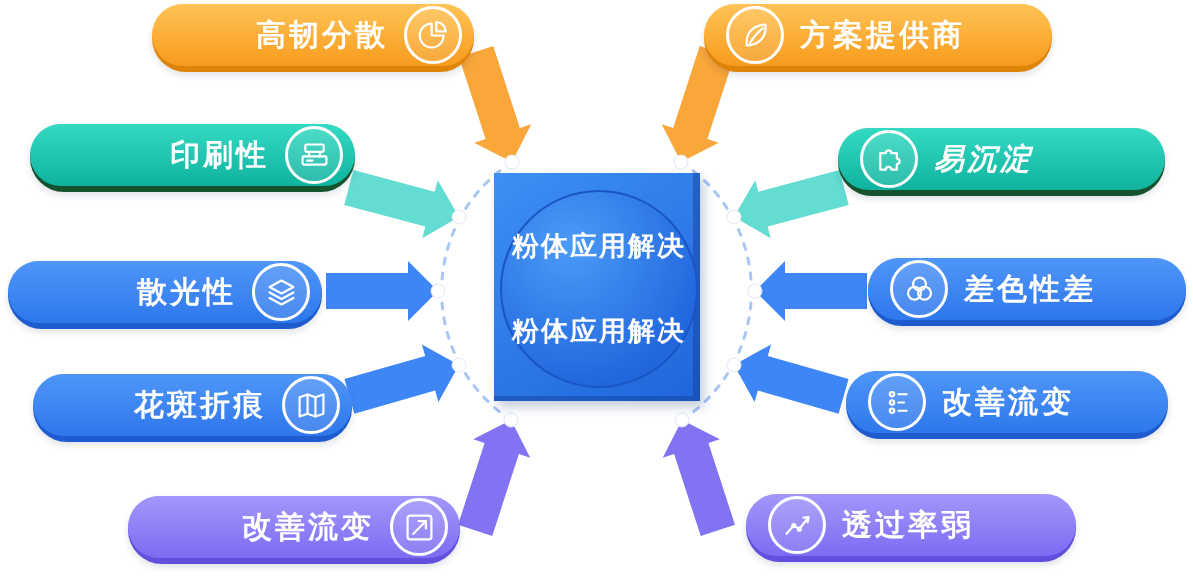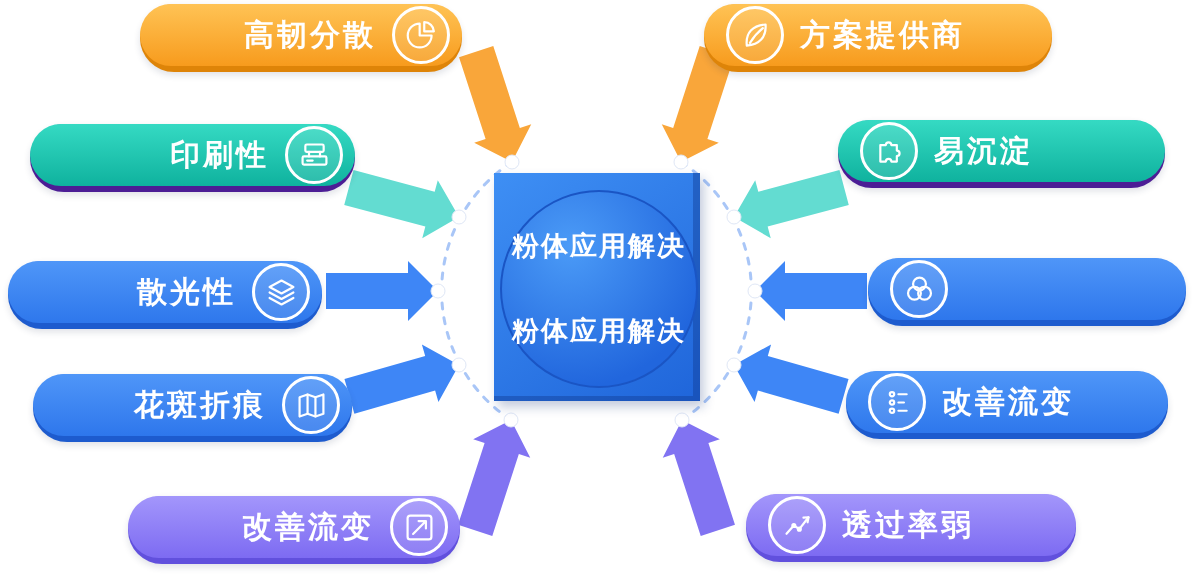--- a/index.html
+++ b/index.html
@@ -11,21 +11,21 @@
 
   
   .capsule{position:absolute;height:68px;border-radius:34px;z-index:3;box-shadow:0 3px 7px rgba(30,40,80,.14);}
   .capsule-face{position:absolute;left:0;right:0;top:0;bottom:6px;border-radius:34px;
     display:flex;align-items:center;gap:16px;}
   .cap-left .capsule-face{justify-content:flex-end;padding-right:12px;}
   .cap-right .capsule-face{justify-content:flex-start;padding-left:22px;}
 
   .theme-orange{background:#de8408;}
   .theme-orange .capsule-face{background:linear-gradient(180deg,#ffc355,#f79b1d);}
-  .theme-teal{background:#4c1d95;}
+  .theme-teal{background:#14532d;}
   .theme-teal .capsule-face{background:linear-gradient(180deg,#35dac3,#0fb29e);}
   .theme-blue{background:#1d5bce;}
   .theme-blue .capsule-face{background:linear-gradient(180deg,#4f96f8,#2e77ec);}
   .theme-purple{background:#6150dd;}
   .theme-purple .capsule-face{background:linear-gradient(180deg,#a396fb,#7d6bf2;);
     background:linear-gradient(180deg,#a396fb,#7d6bf2);}
 
   .capsule-label{color:#ffffff;font-size:30px;font-weight:700;letter-spacing:3px;white-space:nowrap;}
 
   .icon-ring{flex:0 0 auto;width:52px;height:52px;border:3px solid #ffffff;border-radius:50%;
@@ -95,21 +95,21 @@
     <circle cx="682" cy="420" r="7" stroke="#dfe7f6" stroke-width="1" fill="#FFFFFF"></circle>
   </svg>
 
   <div class="center-square">
     <div class="center-circle">
       <div class="center-text">粉体应用解决</div>
       <div class="center-text">粉体应用解决</div>
     </div>
   </div>
 
-  <div class="capsule cap-left theme-orange" style="left:140px;top:4px;width:322px;font-family:Liberation Serif, serif;">
+  <div class="capsule cap-left theme-orange" style="left:152px;top:4px;width:322px;font-family:Liberation Serif, serif;">
     <div class="capsule-face">
       <span class="capsule-label">高韧分散</span>
       <span class="icon-ring">
         <svg viewBox="0 0 36 36">
           <path d="M16 18 V5 A13 13 0 1 0 29 18 Z"></path>
           <path d="M21 13.5 V3.5 A10.5 10.5 0 0 1 31.5 13.5 Z"></path>
         </svg>
       </span>
     </div>
   </div>
@@ -169,40 +169,41 @@
       <span class="icon-ring">
         <svg viewBox="0 0 36 36">
           <path d="M29 6 C15 7 7 15 8.5 29 C22 28 30 20 29 6 Z"></path>
           <path d="M12 26 C16 19.5 21 14 26 10"></path>
         </svg>
       </span>
       <span class="capsule-label">方案提供商</span>
     </div>
   </div>
 
-  <div class="capsule cap-right theme-teal" style="left:838px;top:120px;width:327px;">
+  <div class="capsule cap-right theme-teal" style="left:838px;top:128px;width:327px;font-style:italic;">
     <div class="capsule-face">
       <span class="icon-ring">
         <svg viewBox="0 0 36 36">
           <path d="M8 11 h6 a3 3 0 1 1 6 0 h6 v6 a3 3 0 1 1 0 6 v6 h-6 a3 3 0 1 0 -6 0 H8 Z"></path>
         </svg>
       </span>
       <span class="capsule-label">易沉淀</span>
     </div>
   </div>
 
   <div class="capsule cap-right theme-blue" style="left:868px;top:258px;width:318px;">
     <div class="capsule-face">
       <span class="icon-ring">
         <svg viewBox="0 0 36 36">
           <circle cx="18" cy="12" r="7"></circle>
           <circle cx="12.5" cy="22" r="7"></circle>
           <circle cx="23.5" cy="22" r="7"></circle>
         </svg>
       </span>
+      <span class="capsule-label">差色性差</span>
     </div>
   </div>
 
   <div class="capsule cap-right theme-blue" style="left:846px;top:371px;width:322px;">
     <div class="capsule-face">
       <span class="icon-ring">
         <svg viewBox="0 0 36 36">
           <circle cx="12" cy="9" r="2.4"></circle>
           <circle cx="12" cy="18" r="2.4"></circle>
           <circle cx="12" cy="27" r="2.4"></circle>

